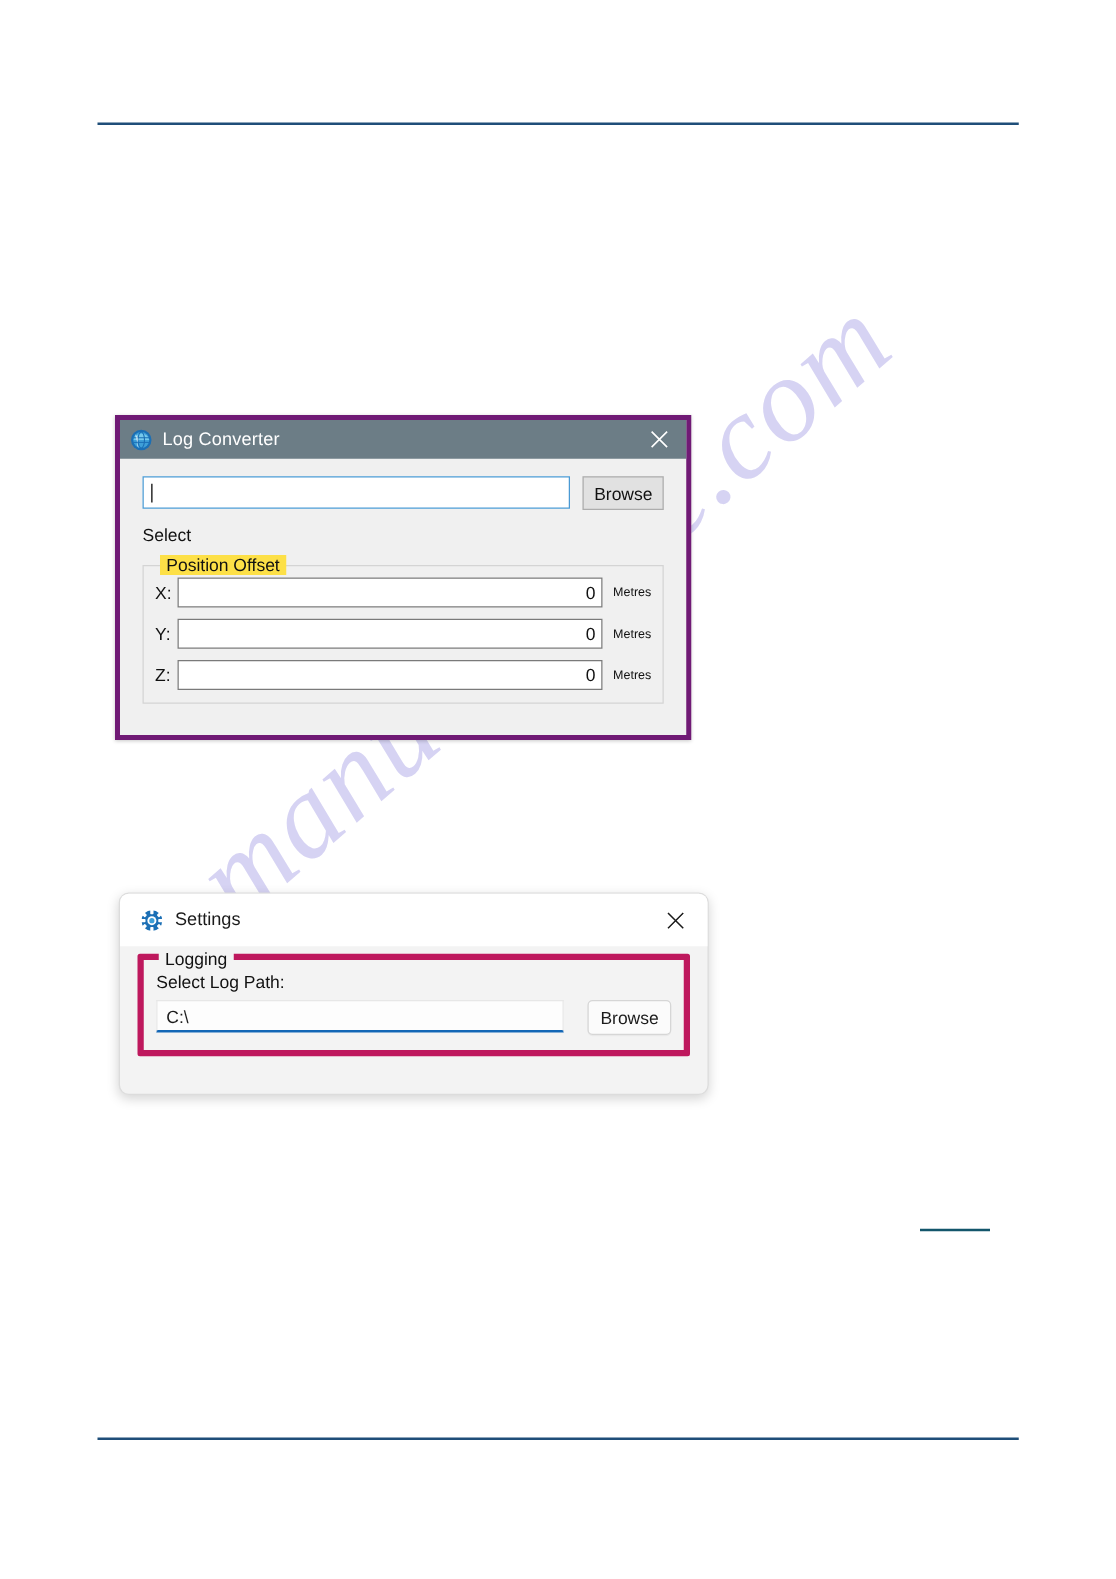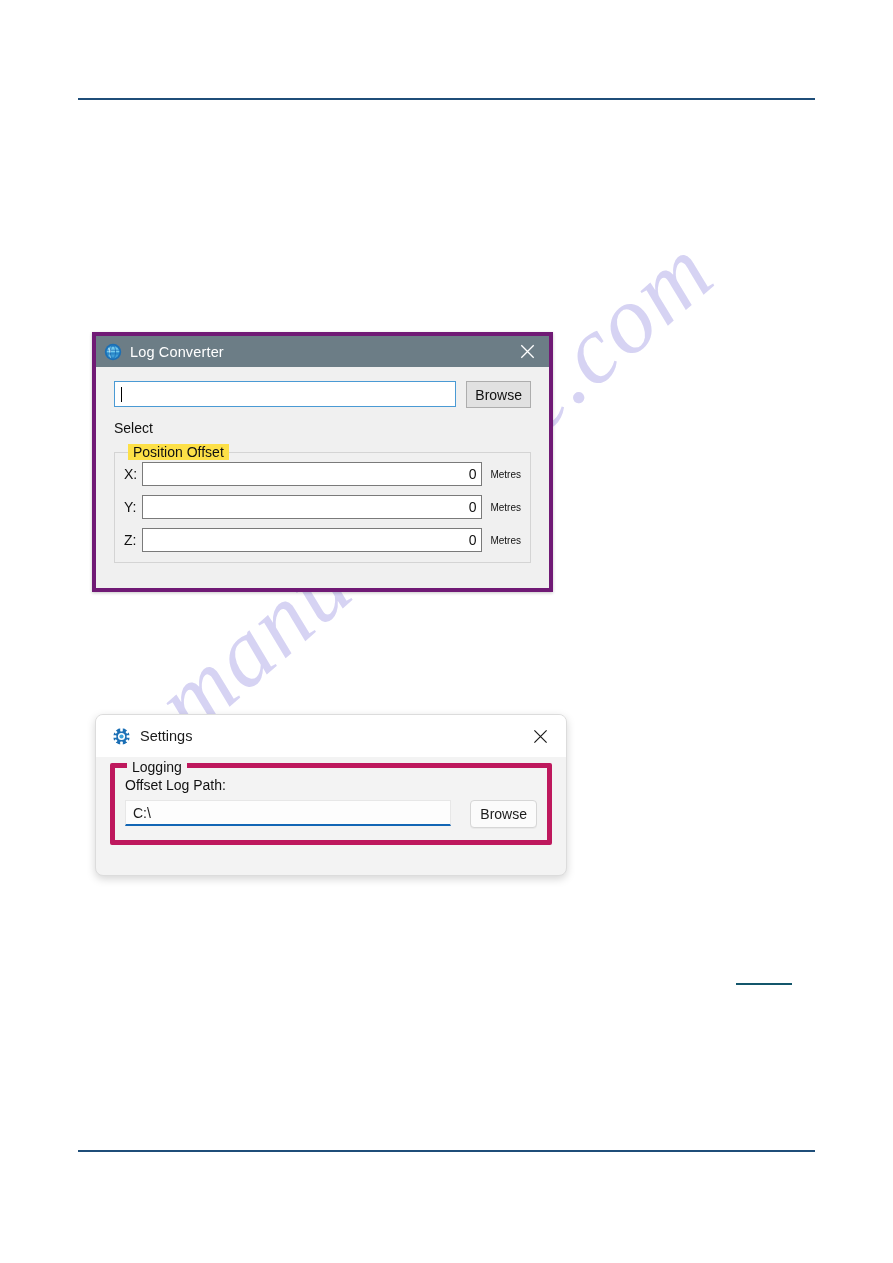--- a/index.html
+++ b/index.html
@@ -427,21 +427,21 @@
     <span class="settings-close">
       <svg width="15" height="15" viewBox="0 0 15 15">
         <path d="M1.4 1.4 L13.6 13.6 M13.6 1.4 L1.4 13.6" stroke="#1b1b1b" stroke-width="1.2" fill="none"></path>
       </svg>
     </span>
   </div>
 
   <div class="settings-body">
     <div class="settings-group">
       <div class="settings-group-legend">Logging</div>
-      <div class="settings-sublabel">Offset Log Path:</div>
+      <div class="settings-sublabel">Select Log Path:</div>
       <div class="row">
         <div class="underline-input">C:\</div>
         <div class="winbtn-11">Browse</div>
       </div>
     </div>
   </div>
 </div>
 
 <div class="watermark">
   <span>manualshive.com</span>

